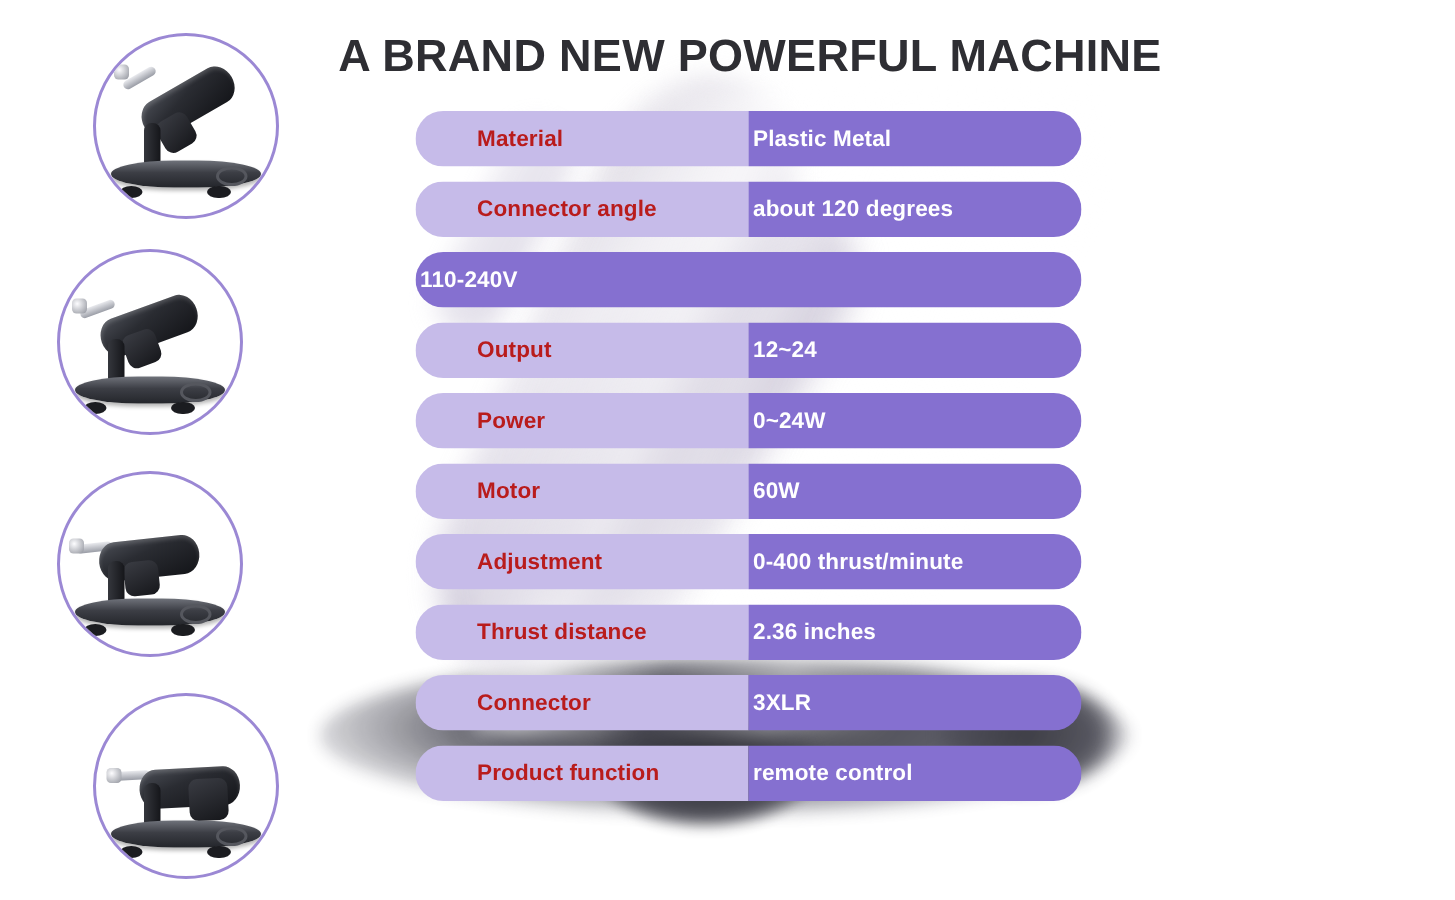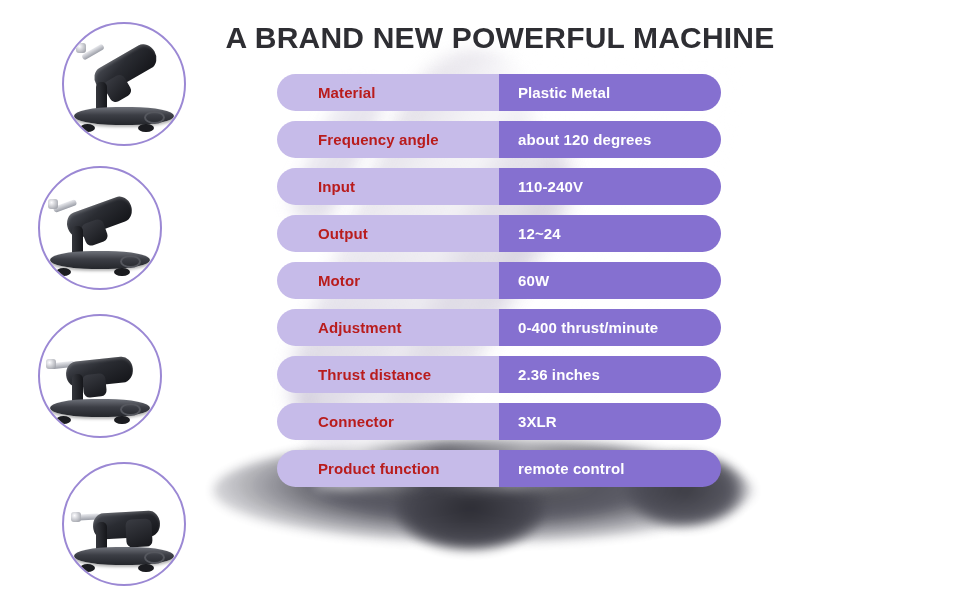--- a/index.html
+++ b/index.html
@@ -74,21 +74,21 @@
     background:#c6bbe9;
     display:flex;align-items:center;
     padding-left:41px;box-sizing:border-box;
     font-size:15px;font-weight:bold;color:#b91c1c;
     letter-spacing:.1px;
   }
   .spec-val{
     flex:1 1 auto;
     background:#8570d0;
     display:flex;align-items:center;
-    padding-left:19px;box-sizing:border-box;
+    padding-left:3px;box-sizing:border-box;
     font-size:15px;font-weight:bold;color:#ffffff;
     letter-spacing:.1px;white-space:nowrap;
   }
 
   
   .circle{
     position:absolute;border-radius:50%;
     background:#ffffff;
     display:flex;align-items:center;justify-content:center;
     overflow:hidden;
@@ -331,34 +331,37 @@
   <div class="title">A BRAND NEW POWERFUL MACHINE</div>
 
   <div class="spec-table">
 
     <div class="spec-row">
       <div class="spec-key">Material</div>
       <div class="spec-val">Plastic Metal</div>
     </div>
 
     <div class="spec-row">
-      <div class="spec-key">Frequency angle</div>
+      <div class="spec-key">Connector angle</div>
       <div class="spec-val">about 120 degrees</div>
     </div>
 
     <div class="spec-row">
-      <div class="spec-key">Input</div>
       <div class="spec-val">110-240V</div>
     </div>
 
     <div class="spec-row">
       <div class="spec-key">Output</div>
       <div class="spec-val">12~24</div>
     </div>
 
+    <div class="spec-row">
+      <div class="spec-key">Power</div>
+      <div class="spec-val">0~24W</div>
+    </div>
 
     <div class="spec-row">
       <div class="spec-key">Motor</div>
       <div class="spec-val">60W</div>
     </div>
 
     <div class="spec-row">
       <div class="spec-key">Adjustment</div>
       <div class="spec-val">0-400 thrust/minute</div>
     </div>

